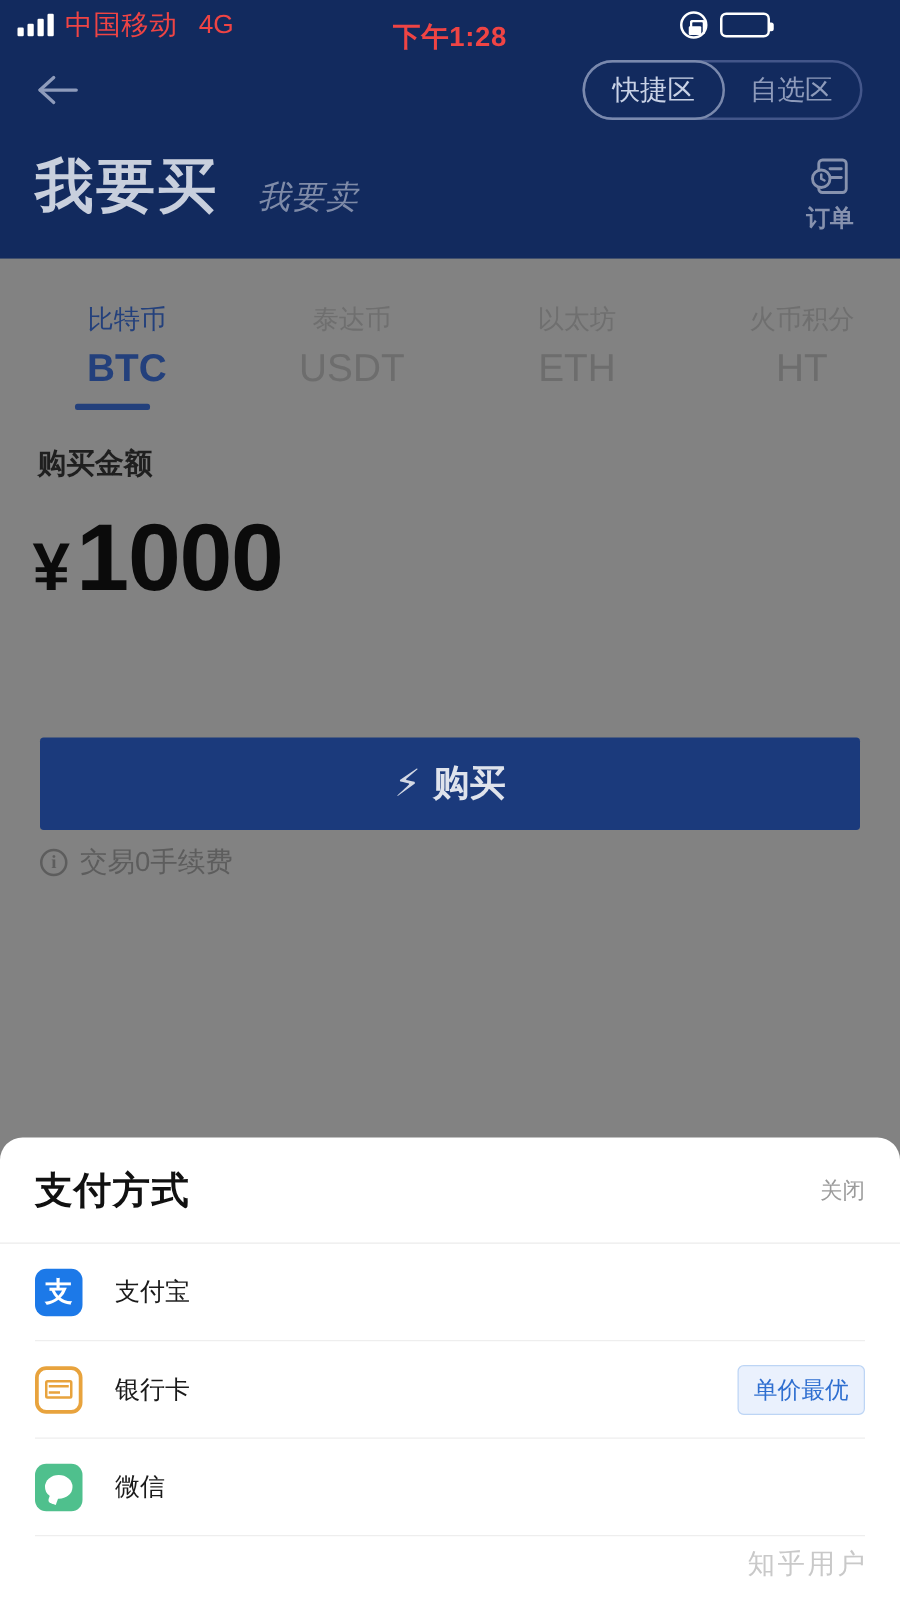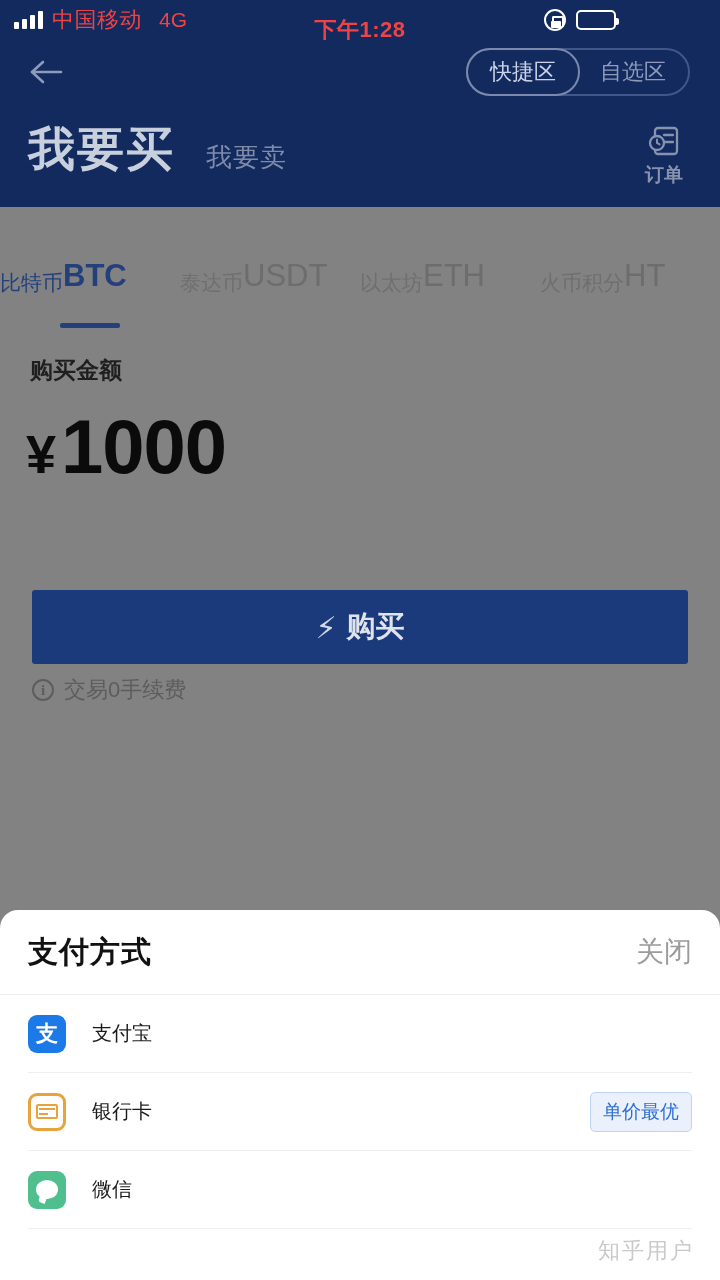--- a/index.html
+++ b/index.html
@@ -73,36 +73,37 @@
 
   
   .titlerow { position:absolute; top:122px; left:0; width:720px; height:70px; }
   .t-buy {
     position:absolute; left:28px; top:-4px; font-size:47px; font-weight:bold;
     color:#c8cfdd; letter-spacing:2px;
   }
   .t-sell {
     position:absolute; left:206px; top:18px; font-size:26px; color:#7f8ba8;
     letter-spacing:1px;
+    font-style:italic;
   }
   .orders {
     position:absolute; right:26px; top:2px; width:60px;
     display:flex; flex-direction:column; align-items:center; gap:4px;font-weight:bold;
   }
   .orders svg{ width:34px; height:34px; }
   .orders .olabel { font-size:19px; color:#8792ae; }
 
   
   .content { position:absolute; top:207px; left:0; width:720px; height:703px; }
 
   .tabs {
     position:absolute; top:12px; left:0; width:720px; height:105px;
     display:flex;
   }
-  .tab { flex:1; display:flex; flex-direction:row; align-items:center; position:relative; }
+  .tab { flex:1; display:flex; flex-direction:column; align-items:center; position:relative;padding-left:23px; }
   .tab .cn { font-size:21px; color:#6f6f6f; margin-top:22px; }
   .tab .sym { font-size:31px; color:#6d6d6d; margin-top:8px; font-weight:500; }
   .tab.active .cn { color:#23407c; }
   .tab.active .sym { color:#23407c; font-weight:bold; }
   .tab .underline {
     position:absolute; bottom:-4px; left:50%; transform:translateX(-50%);
     width:60px; height:5px; background:#23407c; border-radius:2px; display:none;
   }
   .tab.active .underline { display:block; }
 
@@ -147,21 +148,21 @@
   
   .sheet {
     position:absolute; left:0; bottom:0; width:720px; height:370px;
     background:#ffffff; border-radius:18px 18px 0 0;
   }
   .sheet-head {
     height:85px; display:flex; align-items:center; justify-content:space-between;
     padding:16px 28px; border-bottom:1px solid #ececec;
   }
   .sheet-title { font-size:30px; color:#111; font-weight:bold; letter-spacing:1px; }
-  .sheet-close { font-size:28px; color:#9b9b9b;text-align:right; }
+  .sheet-close { font-size:18px; color:#9b9b9b;text-align:right; }
 
   .pm-row {
     height:78px; display:flex; align-items:center;
     margin:0 28px; border-bottom:1px solid #eeeeee; position:relative;
   }
   .pm-row:last-child { border-bottom:1px solid #eeeeee; }
   .pm-icon { width:38px; height:38px; border-radius:9px; flex:0 0 38px;
     display:flex; align-items:center; justify-content:center; }
   .pm-name { font-size:20px; color:#1a1a1a; margin-left:26px; }
   .pm-badge {

